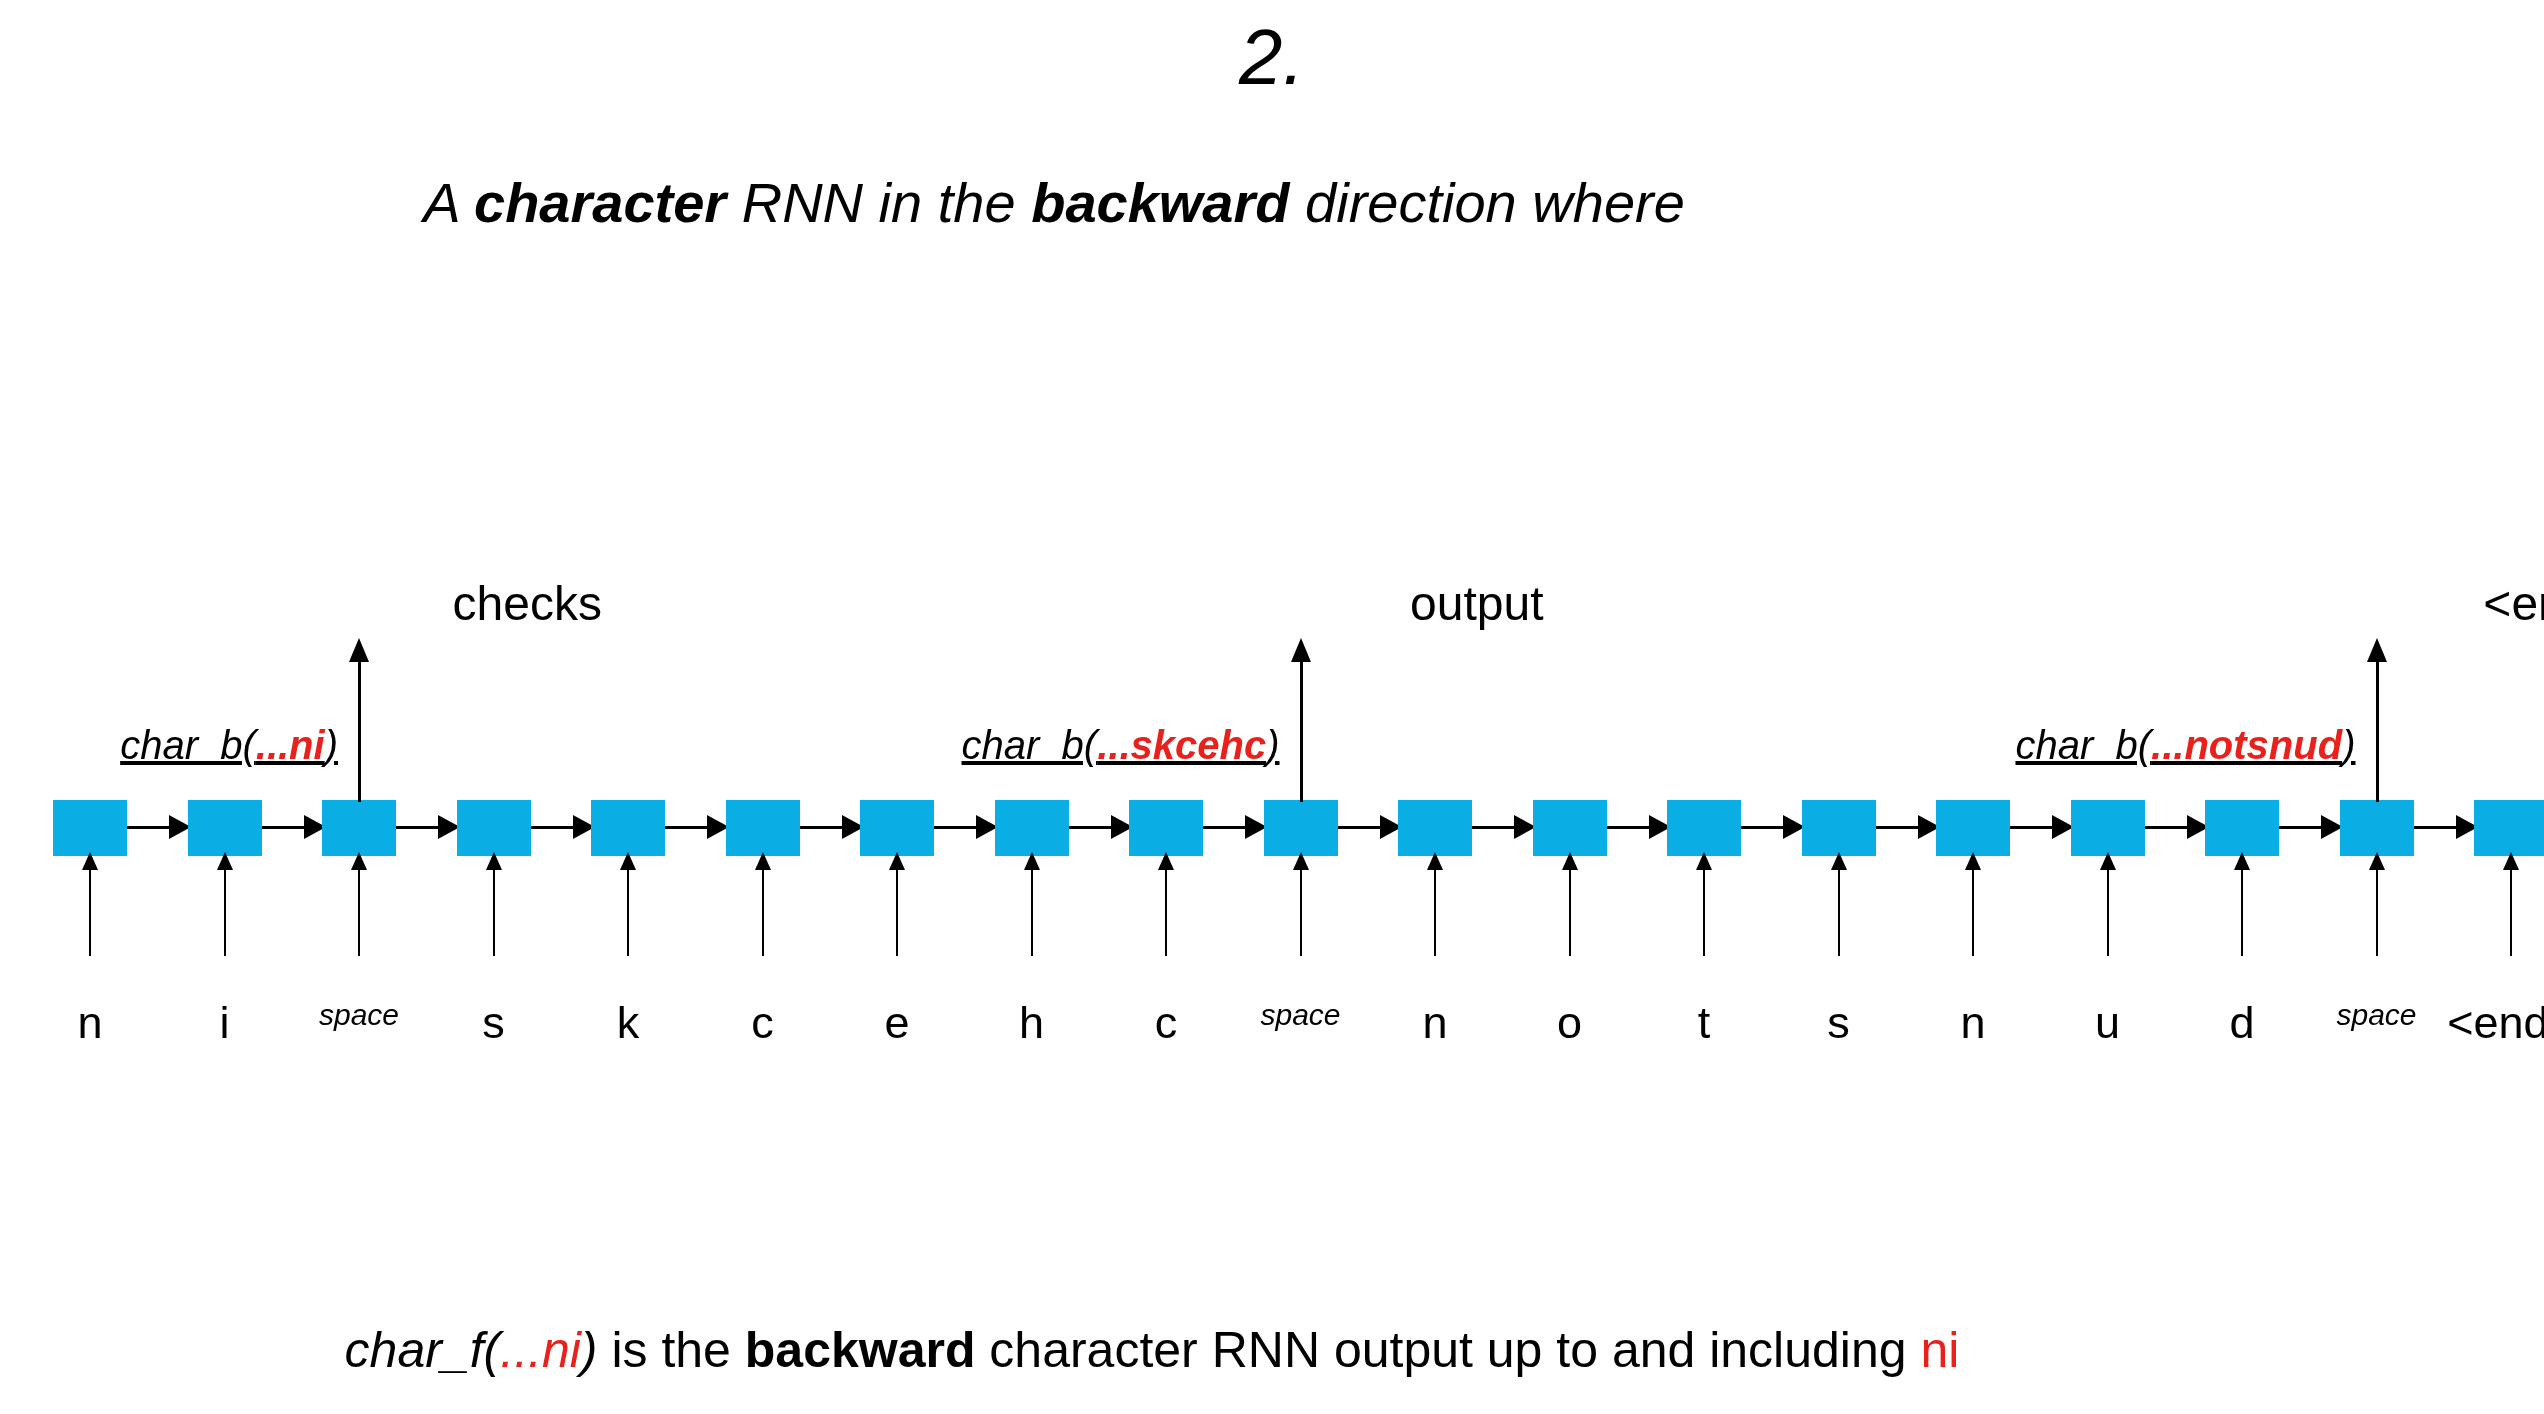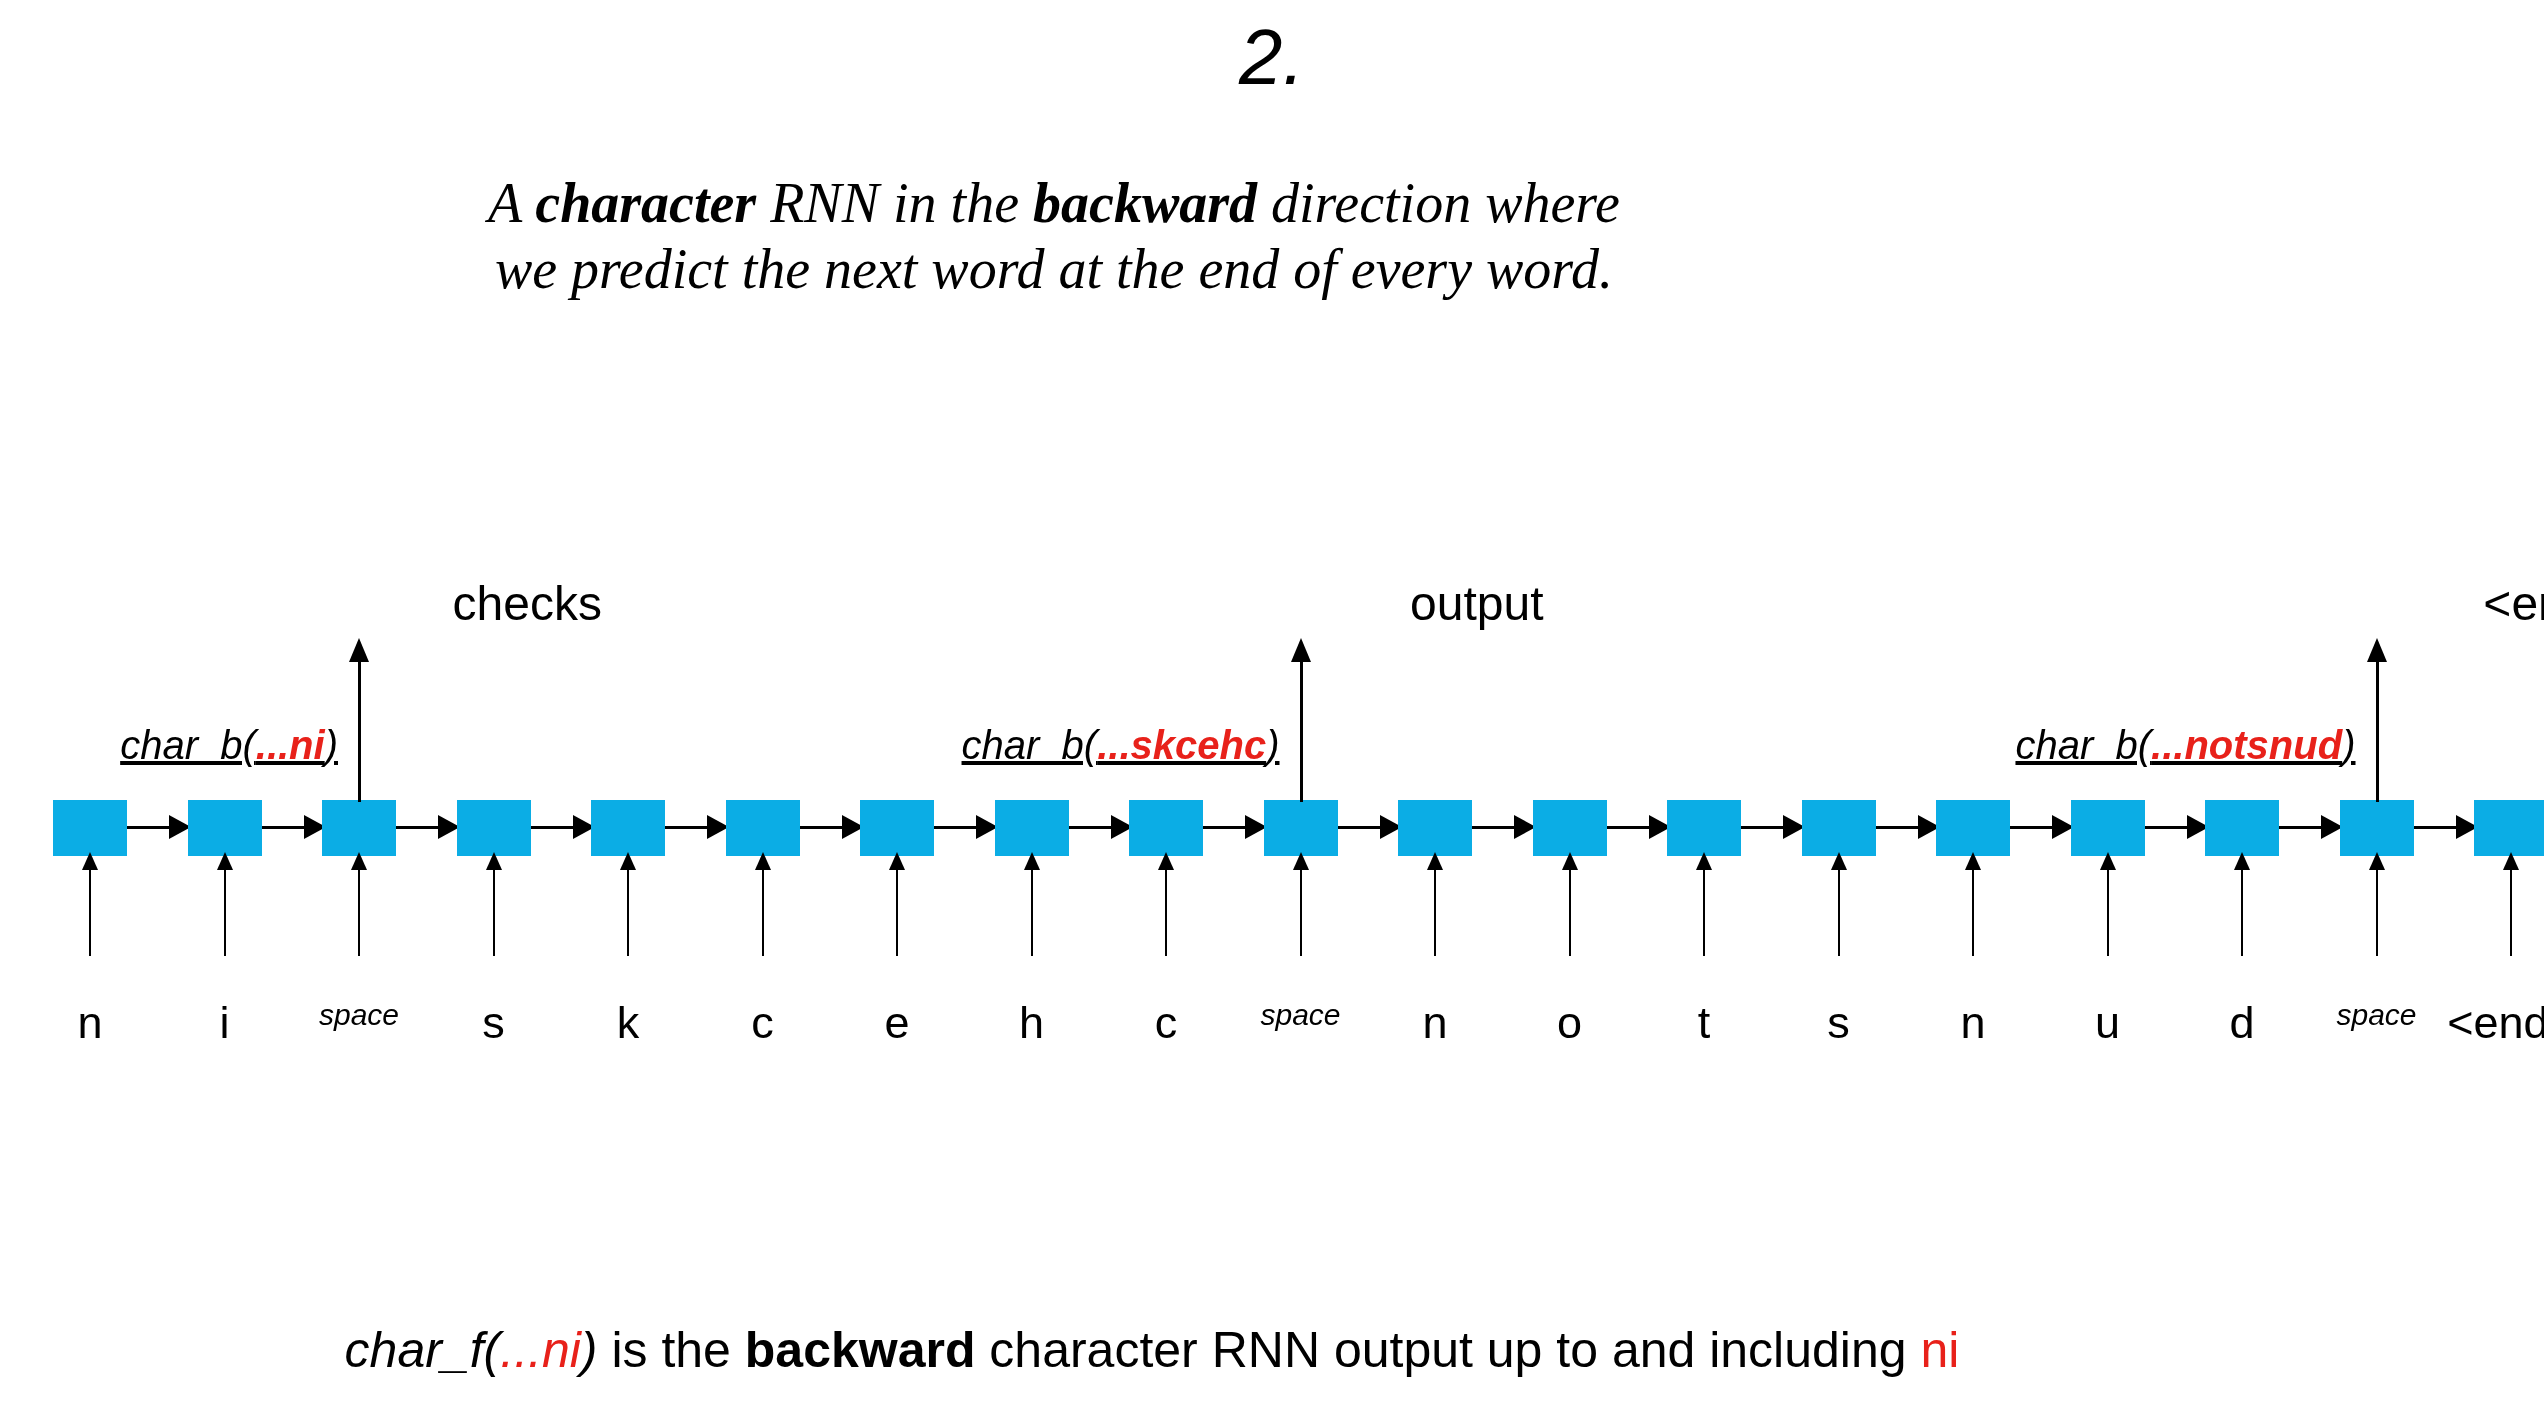--- a/index.html
+++ b/index.html
@@ -18,21 +18,20 @@
     text-align:center;
     font-size:78px; font-style:italic; font-weight:400;
     letter-spacing:.5px;
     line-height:1;
   }
   #subtitle{
     position:absolute; left:0; top:170px; width:2108px;
     text-align:center;
     font-size:56px; font-style:italic; font-weight:400;
     line-height:1.18;
-    font-family:Liberation Serif, serif;
   }
   #subtitle .b{font-weight:700;}
   #subtitle-line1,#subtitle-line2{display:block;}
 
   
   #diagram{
     position:absolute; left:0; top:0; width:2544px; height:1414px;
   }
   .cellcol{ position:absolute; top:0; height:1414px; width:74px; }
 
@@ -120,21 +119,20 @@
 </style>
 </head>
 <body>
 
 <div id="title-number">2.</div>
 
 <div id="subtitle">
   <span id="subtitle-line1">
     <span>A </span><span class="b">character</span><span> RNN in the </span><span class="b">backward</span><span> direction where</span>
   </span>
-  <span id="subtitle-line2">we predict the next word at the end of every word.</span>
 </div>
 
 <div id="diagram">
     <div class="cellcol" style="left: 53px;">
       <div class="cell"></div>
       <div class="h-arrow"></div>
       <div class="in-arrow"></div>
       <div class="in-label ">n</div>
     </div>
     <div class="cellcol" style="left: 187.5px;">

